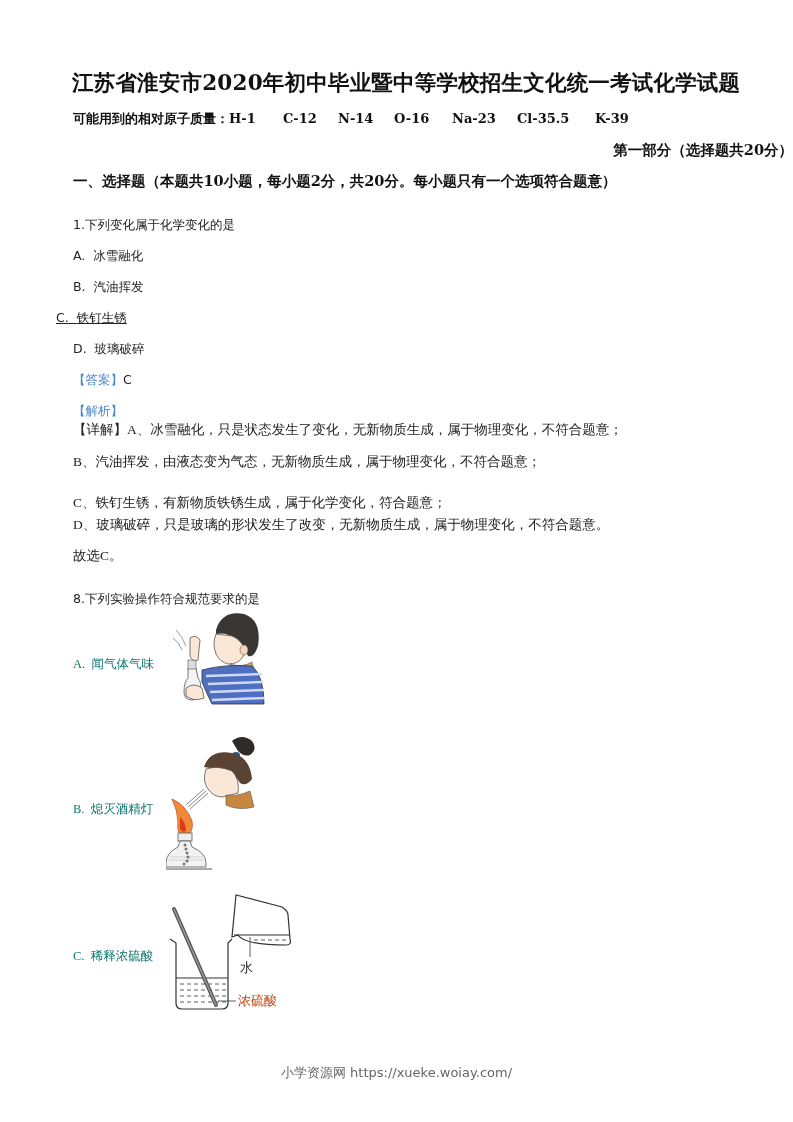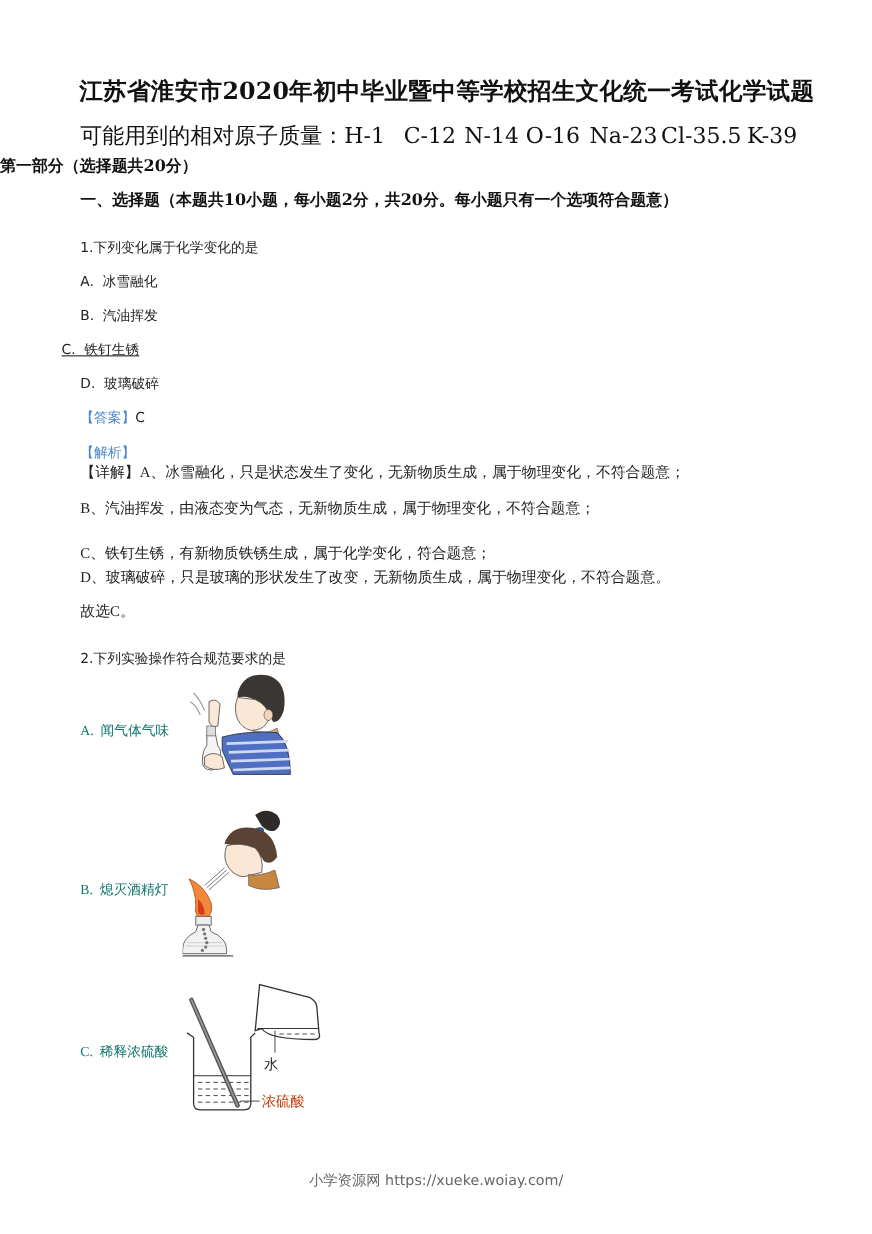--- a/index.html
+++ b/index.html
@@ -1,22 +1,22 @@
 <!DOCTYPE html>
 <html><head>
 <meta charset="utf-8">
 <style>
   html, body { margin: 0; padding: 0; background: #ffffff; }
   body { width: 793px; height: 1122px; position: relative; overflow: hidden;
          font-family: "DejaVu Serif", "Liberation Serif", serif; color: #111; }
   .abs { position: absolute; white-space: nowrap; }
   .title { left: 72px; top: 68px; font-size: 21.5px; font-weight: bold; letter-spacing: 0.2px; }
-  .masses { left: 73px; top: 110px; font-size: 20px; font-weight: normal; }
+  .masses { left: 73px; top: 110px; font-size: 13px; font-weight: bold; }
   .masses span.item { display: inline-block; }
-  .part { left: 0; width: 793px; text-align: left; top: 141px; font-size: 14.5px; font-weight: bold; }
+  .part { left: 0; width: 793px; text-align: right; top: 141px; font-size: 14.5px; font-weight: bold; }
   .section { left: 73px; top: 172px; font-size: 14.5px; font-weight: bold; }
   .sans { font-family: "DejaVu Sans", "Liberation Sans", sans-serif; font-size: 12.5px; color: #222; margin-top: 13px; }
   .serif13 { font-family: "Liberation Serif", "DejaVu Serif", serif; font-size: 13.5px; color: #222; }
   .blue { color: #4a86c8; }
   .opt-label { font-family: "Liberation Serif", serif; font-size: 12.5px; color: #0f766e; }
   .fig { position: absolute; }
   .footer { left: 0; width: 793px; text-align: center; top: 1064px;
             font-family: "DejaVu Sans", "Liberation Sans", sans-serif; font-size: 13px; color: #666; }
 </style>
 </head>
@@ -52,21 +52,21 @@
 <div class="abs sans blue" style="left:73px;top:390px;">【解析】</div>
 
 <div class="abs serif13" style="left:73px;top:421px;">
   <span>【详解】</span><span>A、冰雪融化，只是状态发生了变化，无新物质生成，属于物理变化，不符合题意；</span>
 </div>
 <div class="abs serif13" style="left:73px;top:453px;">B、汽油挥发，由液态变为气态，无新物质生成，属于物理变化，不符合题意；</div>
 <div class="abs serif13" style="left:73px;top:494px;">C、铁钉生锈，有新物质铁锈生成，属于化学变化，符合题意；</div>
 <div class="abs serif13" style="left:73px;top:516px;">D、玻璃破碎，只是玻璃的形状发生了改变，无新物质生成，属于物理变化，不符合题意。</div>
 <div class="abs serif13" style="left:73px;top:547px;">故选C。</div>
 
-<div class="abs sans" style="left:73px;top:578px;">2.下列实验操作符合规范要求的是</div>
+<div class="abs sans" style="left:73px;top:578px;">8.下列实验操作符合规范要求的是</div>
 
 <div class="abs opt-label" style="left:73px;top:656px;">
   <span>A.</span>&nbsp;&nbsp;<span>闻气体气味</span>
 </div>
 <svg class="fig" style="left:172px;top:608px;" width="95" height="100" viewBox="0 0 95 100">
 
   <path d="M4 22 Q10 28 14 38" stroke="#999" fill="none" stroke-width="1"></path>
   <path d="M1 30 Q7 34 10 42" stroke="#999" fill="none" stroke-width="1"></path>
 
   <path d="M44 22 Q50 2 72 6 Q90 12 86 38 Q82 50 76 48 Q72 36 62 30 Q54 24 44 26 Z" fill="#3a3633"></path>

